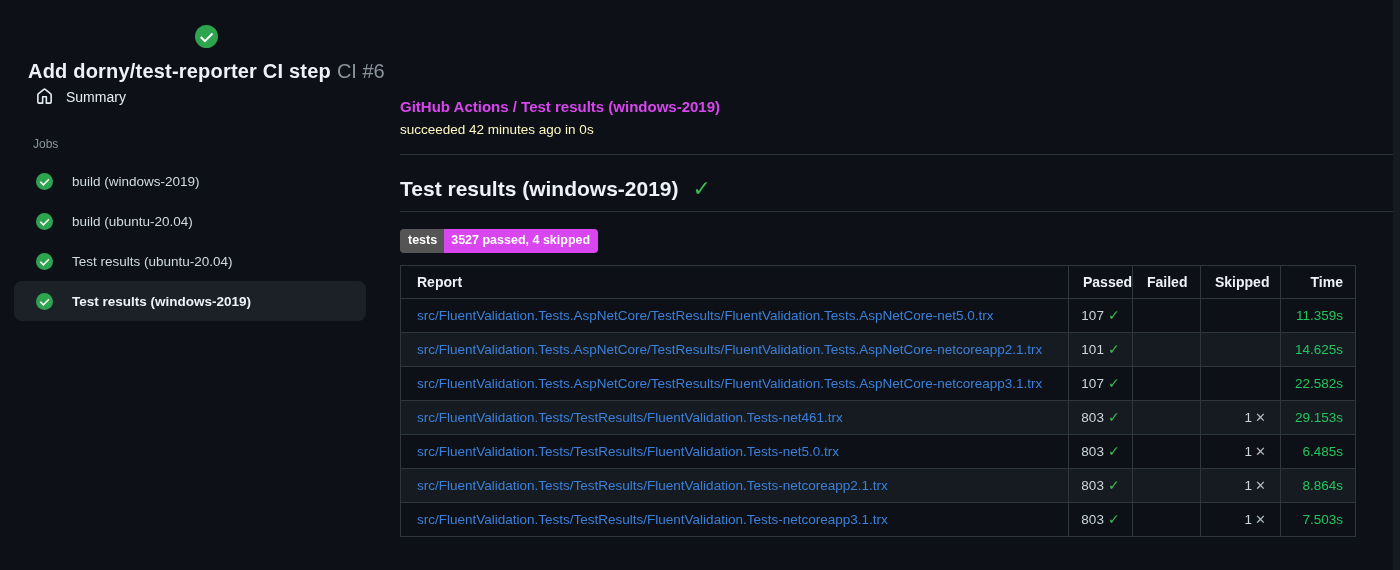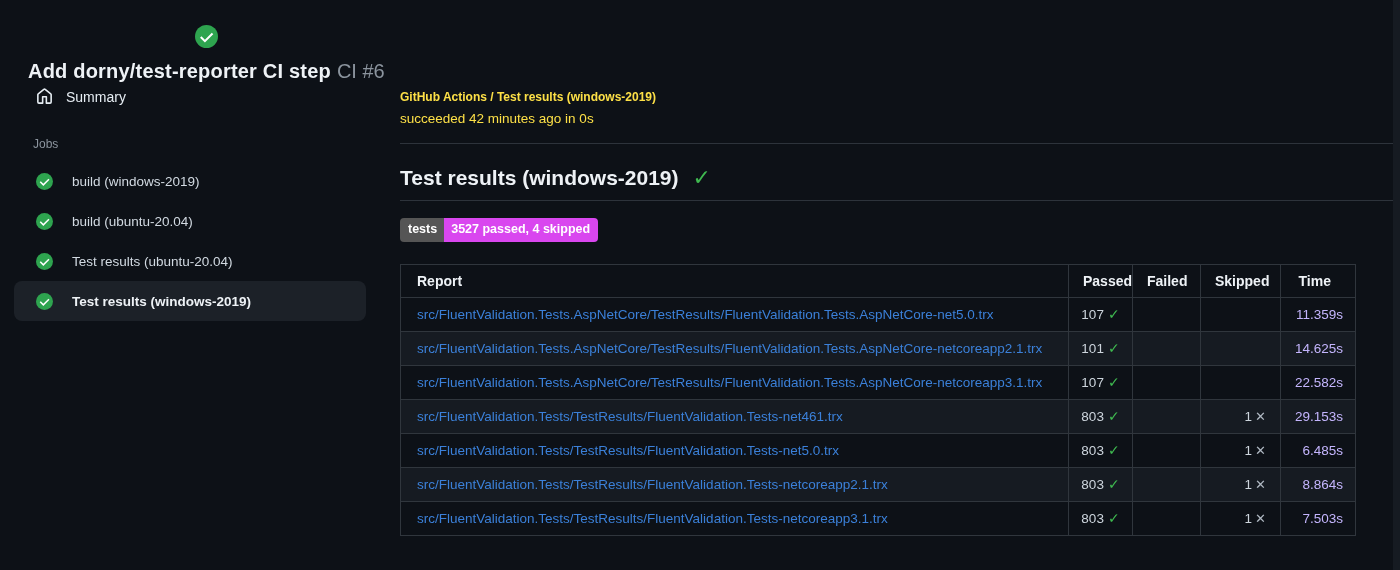--- a/index.html
+++ b/index.html
@@ -38,54 +38,54 @@
     display: flex; align-items: center; gap: 19px;
     height: 40px; margin: 0 14px 0 14px; padding-left: 22px;
     border-radius: 8px; cursor: pointer;
     font-size: 13.5px; color: #d2dae2;
   }
   .job-item svg { width: 17px; height: 17px; flex: none; }
   .job-item.selected { background: #1c2128; font-weight: 700; color: #eef2f6; }
 
   
   .main { position: absolute; left: 400px; top: 90px; width: 993px; }
-  .check-title { font-size: 12px; font-weight: 700; color: #fde047; }
-  .check-status { font-size: 13.5px; color: #fde047; margin-top: 7px; }
+  .check-title { font-size: 15px; font-weight: 700; color: #d946ef; margin-top: 8px; }
+  .check-status { font-size: 13.5px; color: #fef9c3; margin-top: 7px; }
   .divider { border: 0; border-top: 1px solid #2d333b; margin-top: 17px; }
 
   .section-head { display: flex; align-items: center; gap: 14px; margin-top: 22px; }
   .section-title { font-size: 21px; font-weight: 700; color: #eef2f6; }
   .section-check { font-size: 22px; font-weight: 700; color: #3fb950; line-height: 1; }
   .divider2 { border: 0; border-top: 1px solid #2d333b; margin-top: 10px; }
 
   .badge { display: inline-flex; margin-top: 17px; border-radius: 4px; overflow: hidden;
            font-size: 12.5px; font-weight: 600; color: #ffffff; line-height: 1; cursor: pointer; }
   .badge-label { padding: 5px 7px 6px 8px; }
   .badge-value { padding: 5px 8px 6px 7px; }
 
   
   table.results {
-    border-collapse: collapse; margin-top: 22px;
+    border-collapse: collapse; margin-top: 12px;
     width: 955px; table-layout: fixed;
     font-size: 13.5px;
   }
   .results th, .results td { border: 1px solid #30363d; }
   .results th {
     font-size: 14px; font-weight: 700; color: #eef2f6;
     padding: 8px 14px; text-align: center; white-space: nowrap;
   }
   .results th.col-report { text-align: left; padding-left: 16px; }
-  .results th.col-time { text-align: right; padding-right: 24px; }
+  .results th.col-time { text-align: right; padding-right: 12px; }
   .results td { padding: 8px 12px; height: 34px; white-space: nowrap; overflow: hidden; }
   .results tbody tr:nth-child(even) { background: #161b22; }
   td.cell-report { padding-left: 16px; }
   td.cell-report a { color: #3b80d9; text-decoration: none; cursor: pointer; }
   td.cell-passed { text-align: center; color: #cdd5dd; }
   td.cell-skipped { text-align: right; color: #cdd5dd; padding-right: 14px; }
-  td.cell-time { text-align: right; color: #c4b5fd; padding-right: 12px; }
+  td.cell-time { text-align: right; color: #22c55e; padding-right: 12px; }
   .pass-check { color: #3fb950; font-weight: 700; font-size: 14px; margin-left: 4px; }
   .skip-x { color: #b1bac4; font-weight: 700; font-size: 13px; margin-left: 3px; }
 
   
   .scroll-track { position: absolute; right: 0; top: 0; width: 7px; height: 570px; background: #161b22; }
 </style>
 </head>
 <body>
 
 <div class="run-header">

